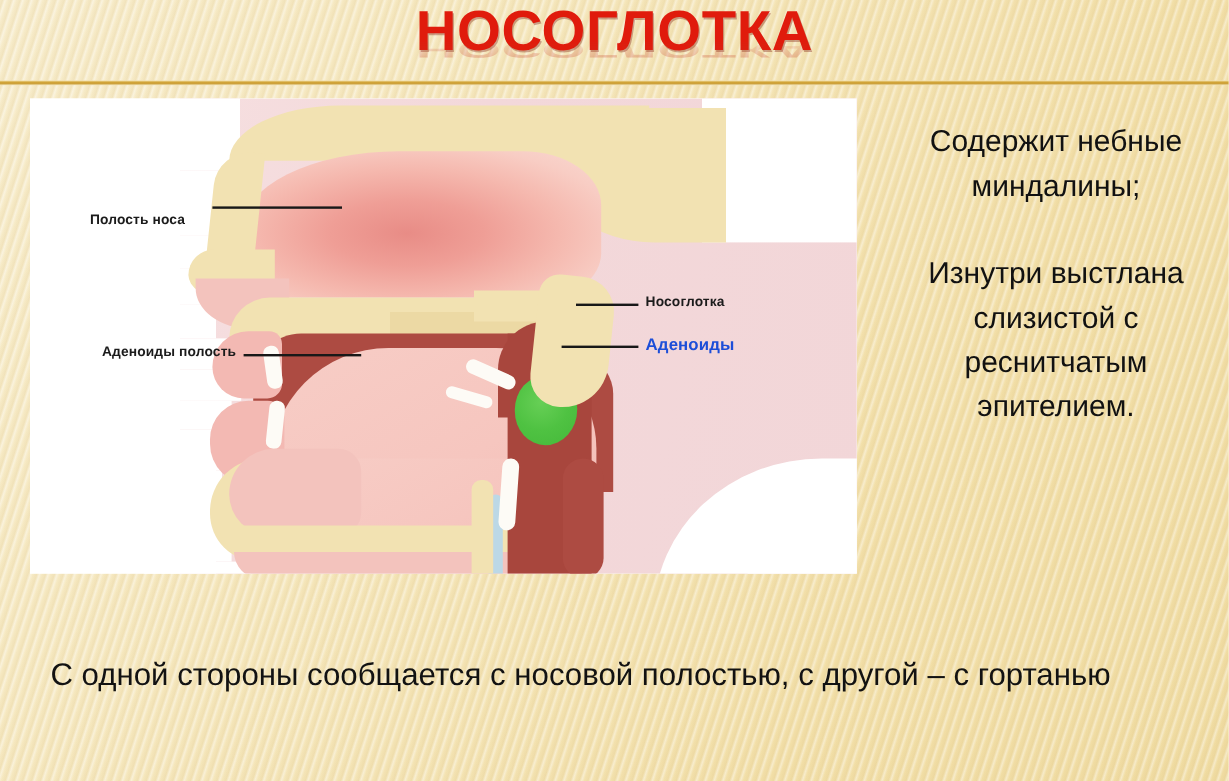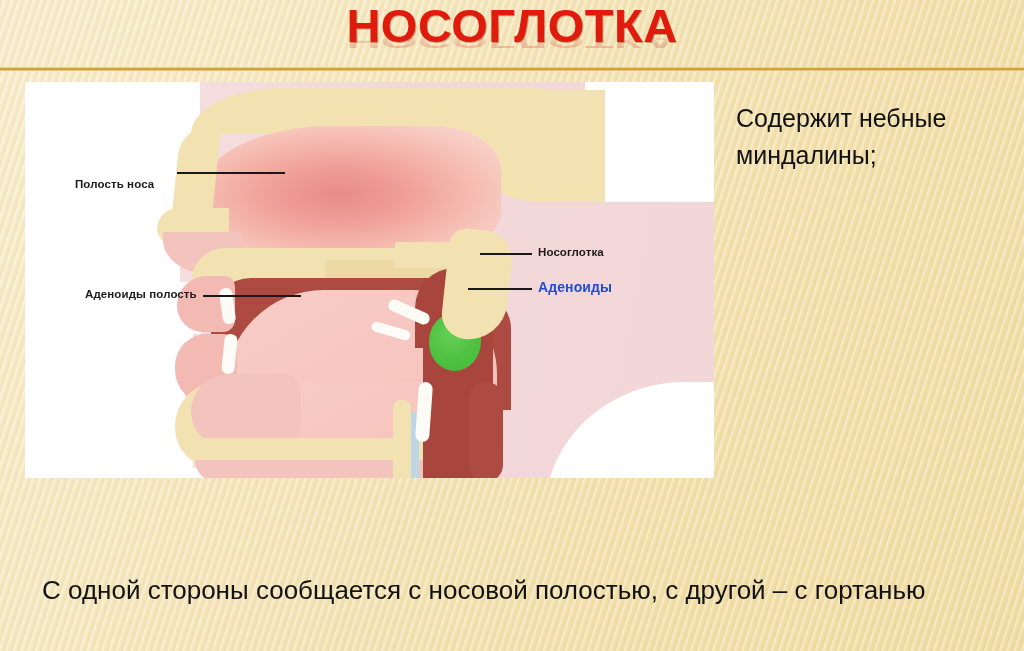--- a/index.html
+++ b/index.html
@@ -180,35 +180,36 @@
     height: 2.2px;
     background: #181818;
   }
 
   
   #right-col {
     position: absolute;
     left: 736px;
     top: 100px;
     width: 288px;
+    text-align: center;
   }
   .right-para {
     font-family: "Liberation Sans", sans-serif;
     font-size: 25px;
     line-height: 37px;
     color: #111111;
     margin: 0;
   }
   .right-gap { height: 36px; }
 
   
   #bottom-text {
     position: absolute;
     left: 42px;
-    top: 572px;
+    top: 544px;
     width: 940px;
     font-family: "Liberation Sans", sans-serif;
     font-size: 26px;
     line-height: 36px;
     color: #121212;
   }
 </style>
 </head>
 <body>
 
@@ -302,17 +303,18 @@
     <div class="fig-label accent" style="left:513px; top:197px;">Аденоиды</div>
 
     <div class="leader" style="left:404px; top:426px; width:58px;"></div>
     <div class="fig-label" style="left:469px; top:419px;padding-left:48px;">Гортань</div>
 
   </div>
 
   <div id="right-col">
     <p class="right-para">Содержит небные миндалины;</p>
     <div class="right-gap"></div>
+    <p class="right-para">Изнутри выстлана слизистой с реснитчатым эпителием.</p>
   </div>
 
   <div id="bottom-text">С одной стороны сообщается с носовой полостью, с другой – с гортанью</div>
 
 </div>
 
 </body></html>

